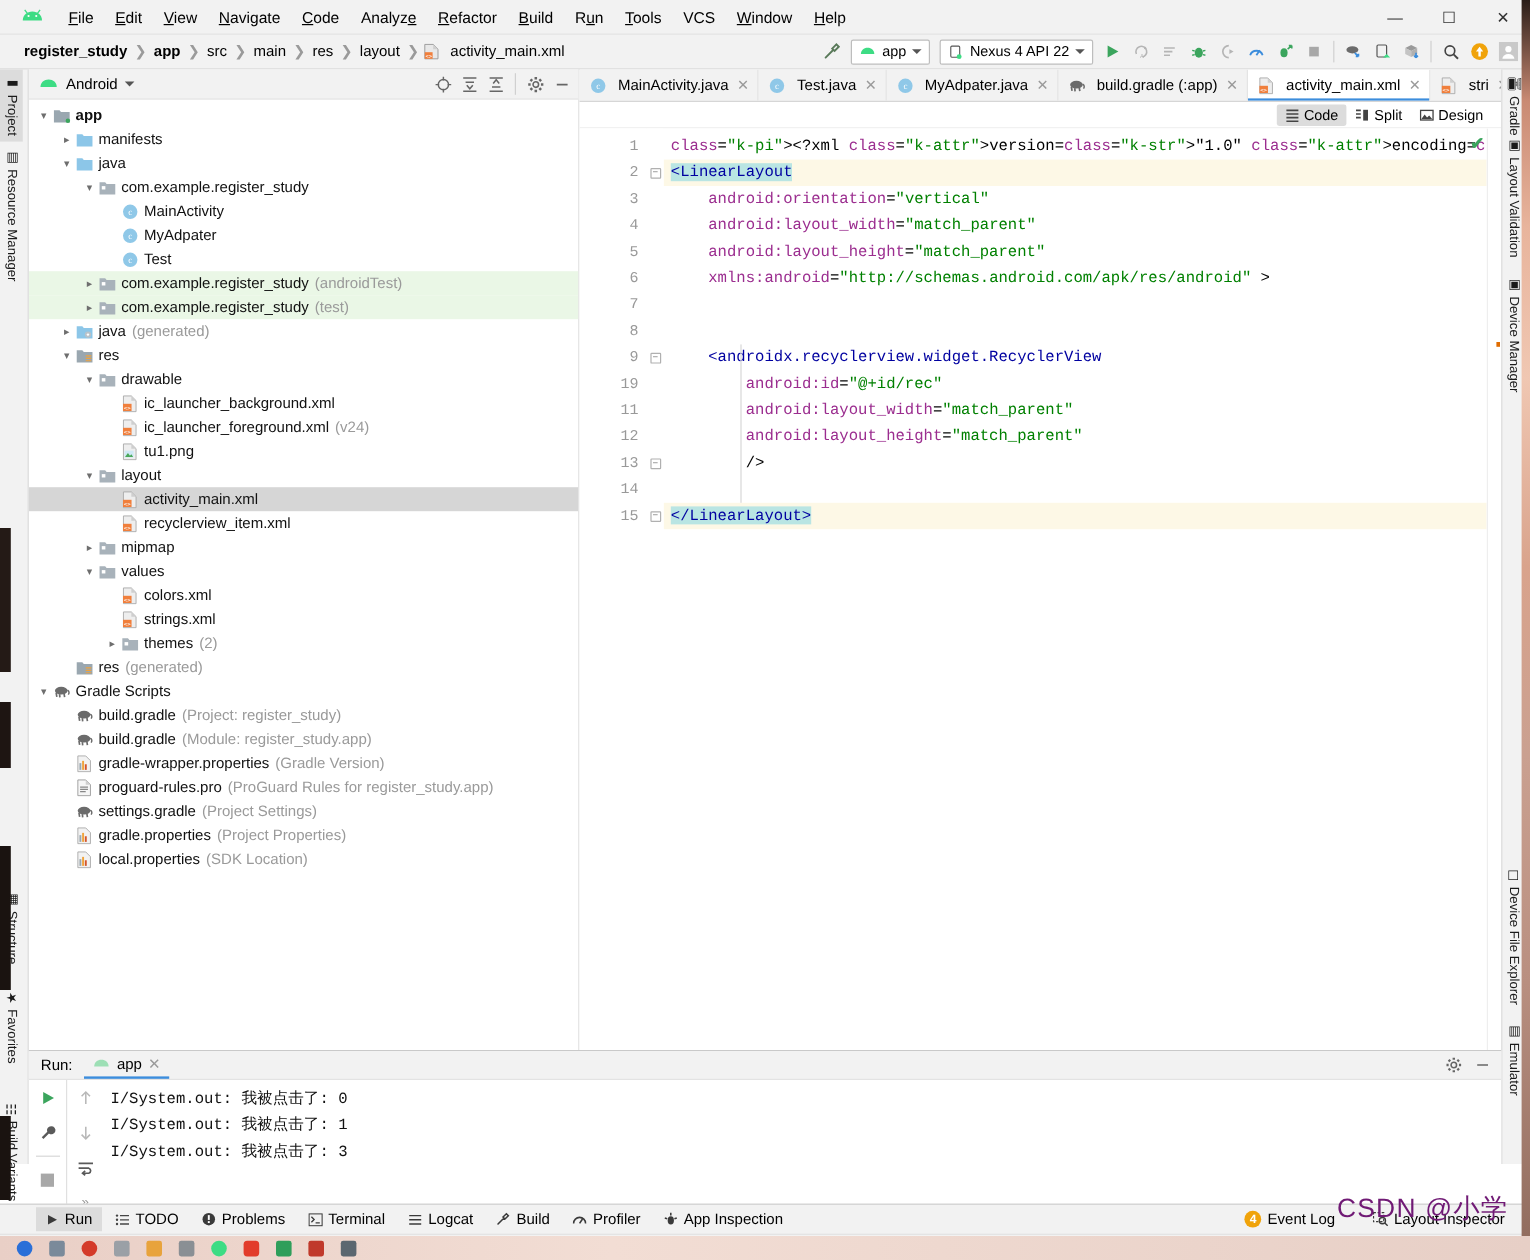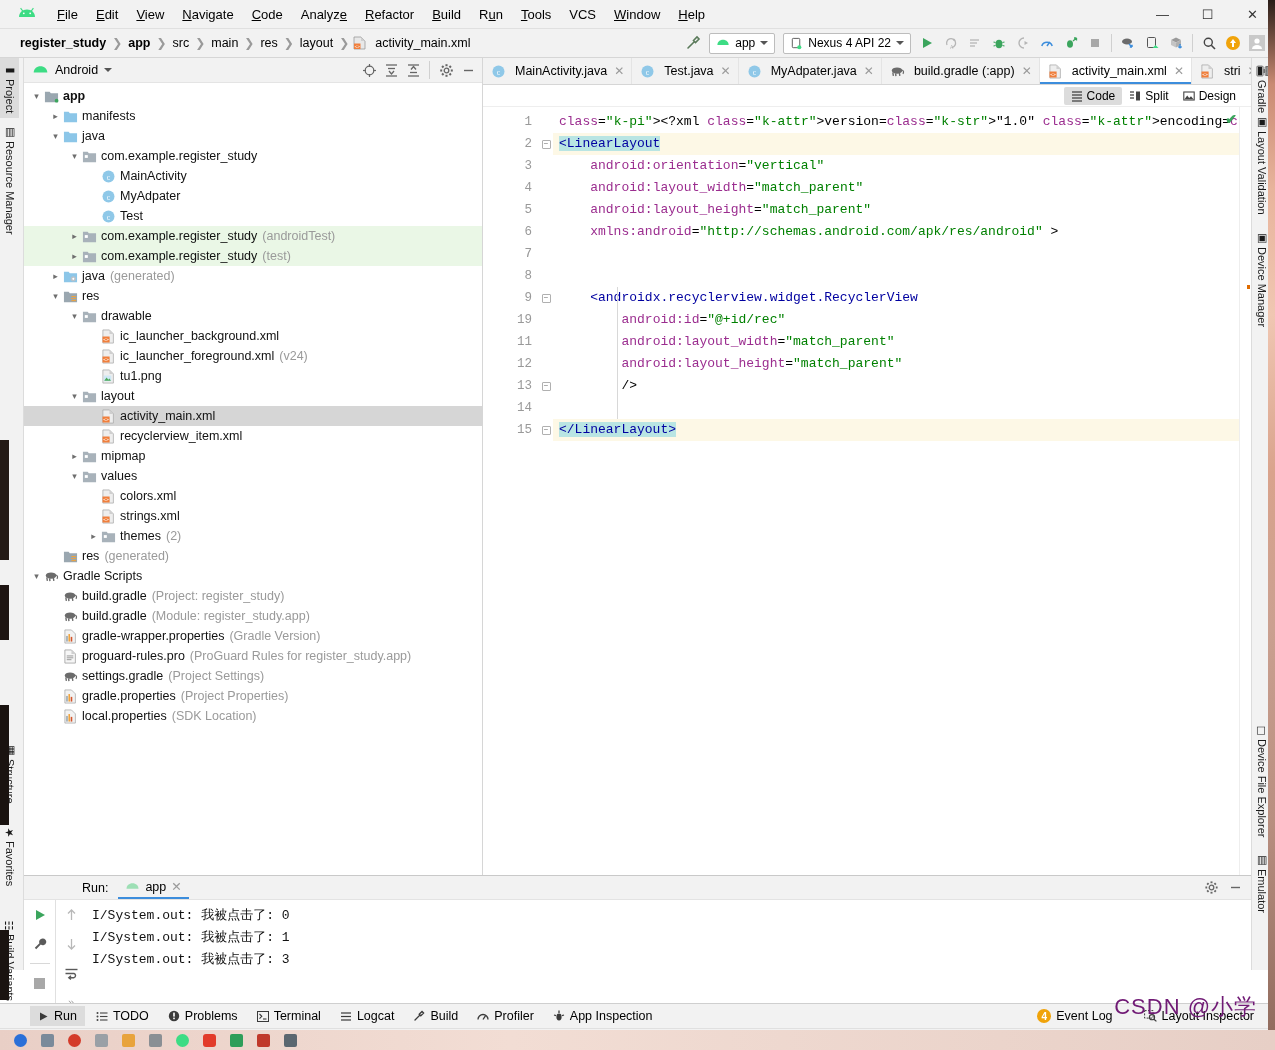--- a/index.html
+++ b/index.html
@@ -95,21 +95,21 @@
   .mark-ok{position:absolute;right:14px;top:4px;color:#3ba55d;font-size:14px;font-weight:bold;}
   .errstrip{position:absolute;right:1px;top:178px;width:3px;height:4px;background:#e06c00;}
   .ed-status{height:27px;background:#f2f2f2;border-top:1px solid #d6d6d6;display:flex;align-items:center;
              padding-left:14px;font-size:12.5px;color:#555;}
   .indent-guide{position:absolute;top:0;bottom:0;width:1px;background:#d8d8d8;}
 
   
   .runpanel{position:absolute;left:24px;right:24px;bottom:47px;top:auto;height:128px;
             background:#fff;border-top:1px solid #c9c9c9;display:flex;flex-direction:column;}
   .run-head{height:25px;background:#f2f2f2;display:flex;align-items:center;padding-left:10px;gap:10px;border-bottom:1px solid #e3e3e3;}
-  .run-lab{font-size:12.5px;margin-left:48px;}
+  .run-lab{font-size:12.5px;}
   .run-tab{display:flex;align-items:center;gap:5px;font-size:12.5px;padding:3px 7px;border-bottom:2px solid #3c8ddc;}
   .run-head .rtools{margin-left:auto;display:flex;align-items:center;gap:4px;padding-right:6px;}
   .run-body{flex:1;display:flex;}
   .run-side{width:62px;flex:0 0 62px;display:flex;}
   .run-col{width:31px;display:flex;flex-direction:column;align-items:center;padding-top:5px;gap:9px;}
   .run-col.b{border-left:1px solid #e0e0e0;}
   .run-ico{width:22px;height:20px;display:flex;align-items:center;justify-content:center;}
   .run-out{flex:1;font-family:"Liberation Mono", monospace;font-size:13px;padding:5px 0 0 6px;color:#111;}
   .run-out div{height:22px;line-height:22px;white-space:pre;}
 

